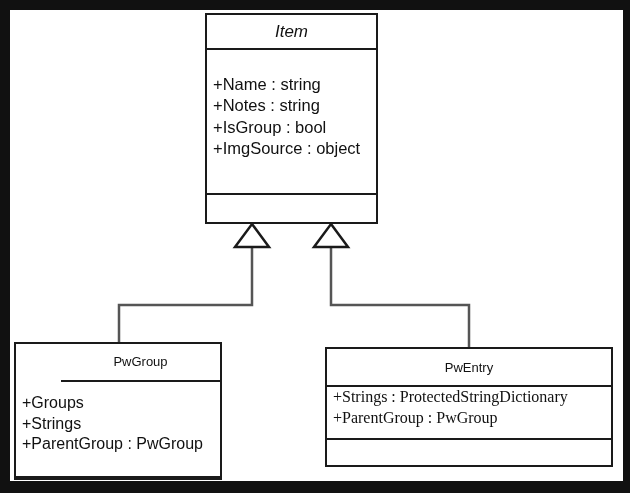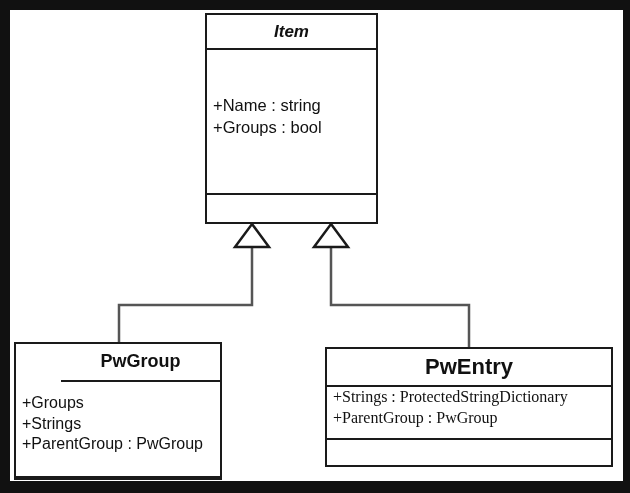--- a/index.html
+++ b/index.html
@@ -41,21 +41,21 @@
     box-sizing: border-box;
     background: #ffffff;
     border: 2px solid #1a1a1a;
     display: flex;
     flex-direction: column;
     z-index: 3;
   }
   .uml-name {
     box-sizing: border-box;
     text-align: center;
-    font-weight: bold;
+    font-weight: normal;
     color: #111111;
     display: flex;
     align-items: center;
     justify-content: center;
     border-bottom: 2px solid #1a1a1a;
   }
   .uml-name.abstract {
     font-style: italic;
   }
   .uml-attrs {
@@ -88,32 +88,32 @@
   #class-item > .uml-attrs { height: 145px; }
 
   
   #class-pwgroup {
     left: 14px;
     top: 342px;
     width: 208px;
     height: 138px;
     font-size: 16px;
   }
-  #class-pwgroup > .uml-name { height: 41px; font-size: 18px; margin-left: 45px; }
+  #class-pwgroup > .uml-name { height: 41px; font-size: 13px; margin-left: 45px; }
   #class-pwgroup > .uml-attrs { height: 103px; }
 
   
   #class-pwentry {
     left: 325px;
     top: 347px;
     width: 288px;
     height: 120px;
     font-size: 16px;
   }
-  #class-pwentry > .uml-name { height: 38px; font-size: 22px; }
+  #class-pwentry > .uml-name { height: 38px; font-size: 13px; }
   #class-pwentry > .uml-attrs { height: 53px; font-family: Liberation Serif, serif; }
 </style>
 </head>
 <body>
 
 <div id="canvas">
 
   <div class="frame-edge" id="frame-top"></div>
   <div class="frame-edge" id="frame-left"></div>
   <div class="frame-edge" id="frame-right"></div>
@@ -128,21 +128,23 @@
     </g>
 
     <polygon points="252,224 269,247 235,247" fill="#ffffff" stroke="#1a1a1a" stroke-width="2.5" stroke-linejoin="miter"></polygon>
     <polygon points="331,224 348,247 314,247" fill="#ffffff" stroke="#1a1a1a" stroke-width="2.5" stroke-linejoin="miter"></polygon>
   </svg>
 
   <div class="uml-class" id="class-item">
     <div class="uml-name abstract">Item</div>
     <div class="uml-attrs">
       <div class="attr">+Name : string</div>
-      <div class="attr">+Groups : bool</div>
+      <div class="attr">+Notes : string</div>
+      <div class="attr">+IsGroup : bool</div>
+      <div class="attr">+ImgSource : object</div>
     </div>
     <div class="uml-ops"></div>
   </div>
 
   <div class="uml-class" id="class-pwgroup">
     <div class="uml-name">PwGroup</div>
     <div class="uml-attrs">
       <div class="attr">+Groups</div>
       <div class="attr">+Strings</div>
       <div class="attr">+ParentGroup : PwGroup</div>

